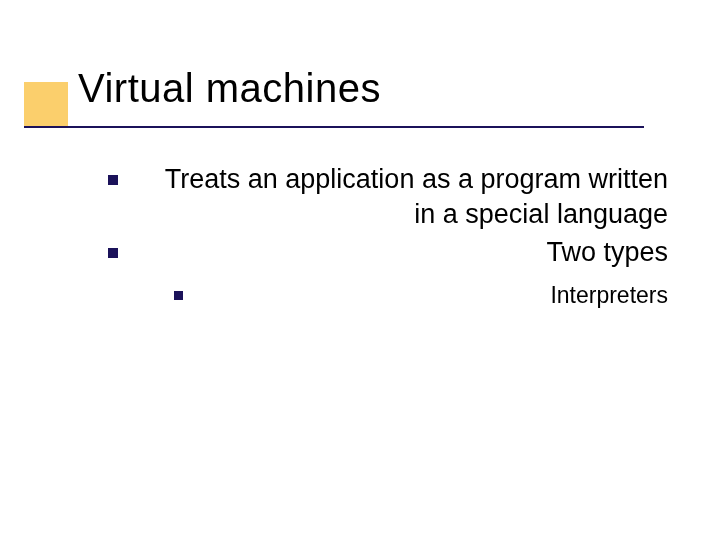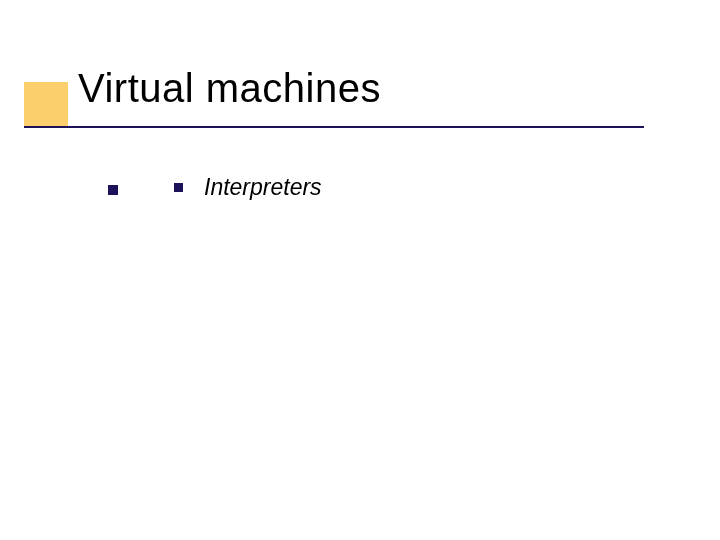--- a/index.html
+++ b/index.html
@@ -9,20 +9,21 @@
     height: 540px;
     background: #ffffff;
     font-family: Verdana, Geneva, sans-serif;
     color: #000000;
   }
   .slide {
     position: relative;
     width: 720px;
     height: 540px;
     box-sizing: border-box;
+    text-align: right;
   }
   .accent-block {
     position: absolute;
     left: 24px;
     top: 82px;
     width: 44px;
     height: 44px;
     background: #fbcf6c;
     z-index: 0;
   }
@@ -73,21 +74,20 @@
   .lvl2 {
     list-style: none;
     margin: 10px 0 0 0;
     padding: 0 0 0 30px;
   }
   .lvl2 > li {
     position: relative;
     padding-left: 30px;
     font-size: 23px;
     line-height: 1.35;
-    font-style: italic;
   }
   .lvl2 > li > .bullet {
     position: absolute;
     left: 0;
     top: 11px;
     width: 9px;
     height: 9px;
     background: #1b125a;
   }
 </style>
@@ -96,23 +96,28 @@
 
 <div class="slide">
   <div class="accent-block"></div>
   <div class="title-rule"></div>
   <div class="title">Virtual machines</div>
 
   <div class="body">
     <ul class="lvl1">
       <li>
         <span class="bullet"></span>
+        <span>Treats an application as a program written in a special language</span>
       </li>
       <li>
         <span class="bullet"></span>
+      </li>
+      <li>
+        <span class="bullet"></span>
+        <span>Two types</span>
         <ul class="lvl2">
           <li>
             <span class="bullet"></span>
             <span>Interpreters</span>
           </li>
         </ul>
       </li>
     </ul>
   </div>
 </div>

